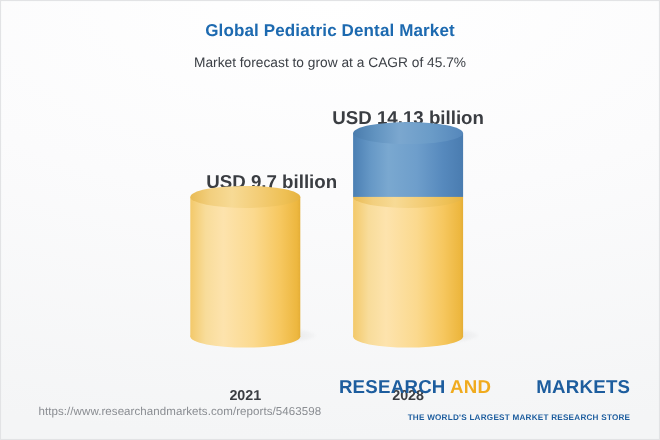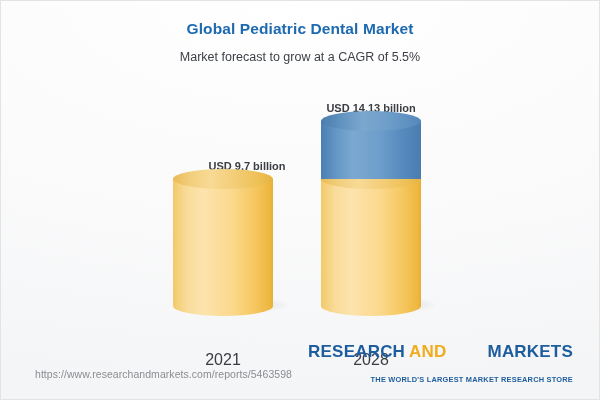--- a/index.html
+++ b/index.html
@@ -64,36 +64,36 @@
 
   .bar-group.g2021 { left: 172px; width: 100px; }
   .bar-group.g2028 { left: 320px; width: 100px; }
 
   
   .value-label {
     position: absolute;
     left: 50%;
     transform: translateX(-50%);
     white-space: nowrap;
-    font-size: 11px;
+    font-size: 17px;
     font-weight: bold;
     color: #3a3d42;
     line-height: 16px;
   }
   .g2021 .value-label { bottom: 167px; margin-left: 24px; }
   .g2028 .value-label { bottom: 225px; }
 
   
   .cat-label {
     position: absolute;
     left: 50%;
     transform: translateX(-50%);
     white-space: nowrap;
-    font-size: 16px;
-    font-weight: normal;
+    font-size: 13px;
+    font-weight: bold;
     color: #3a3d42;
     bottom: -27px;
     line-height: 16px;
   }
 
   
   .cylinder {
     position: absolute;
     bottom: 35px;
     left: 0;
@@ -200,21 +200,21 @@
     margin-top: 13px;
   }
 </style>
 </head>
 <body>
 
 <div class="card">
 
   <div class="header">
     <div class="chart-title">Global Pediatric Dental Market</div>
-    <div class="chart-subtitle">Market forecast to grow at a CAGR of 5.5%</div>
+    <div class="chart-subtitle">Market forecast to grow at a CAGR of 45.7%</div>
   </div>
 
   <div class="plot">
 
     <div class="bar-group g2021">
       <div class="value-label">USD 9.7 billion</div>
 
       <div class="shadow"></div>
 
       <div class="cylinder" style="height:127px;">

